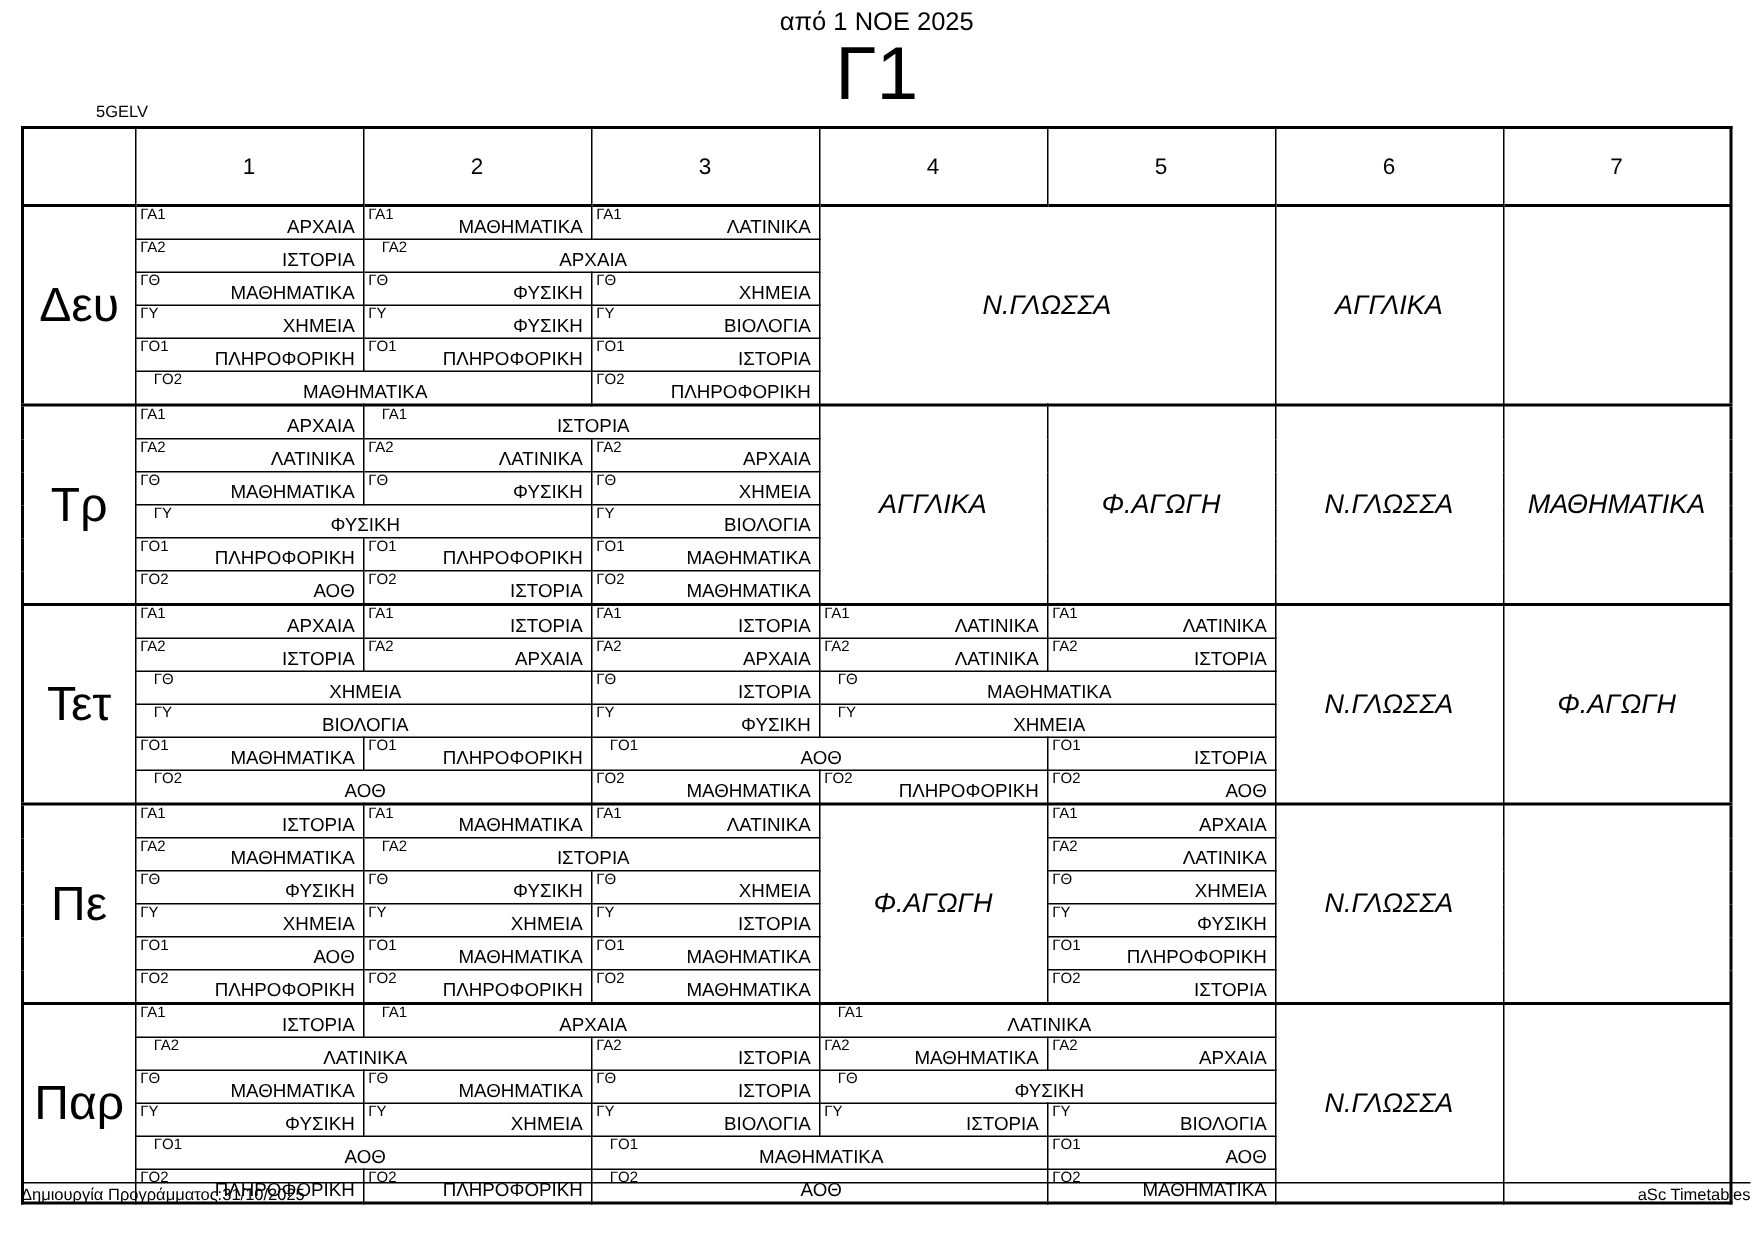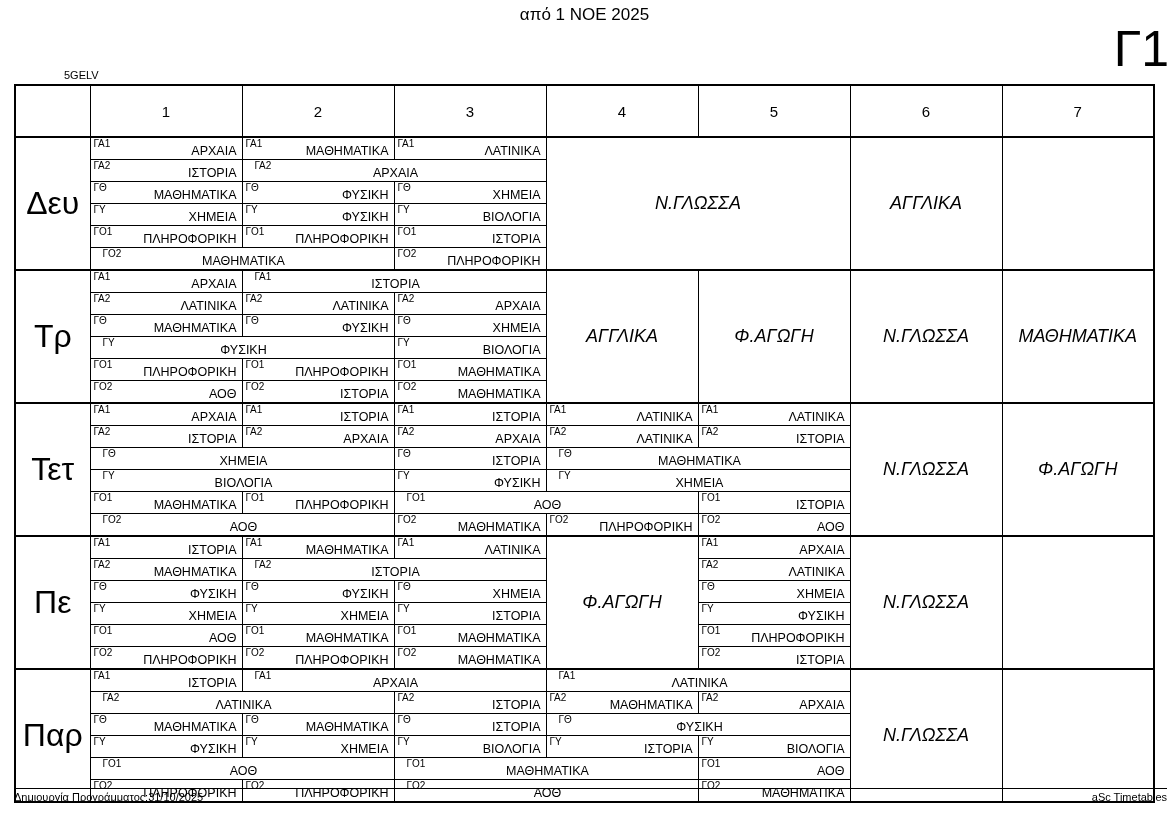--- a/index.html
+++ b/index.html
@@ -1,19 +1,19 @@
 <!DOCTYPE html>
 <html><head>
 <meta charset="utf-8">
 <style>
   html,body{margin:0;padding:0;background:#fff;}
   body{width:1169px;height:826px;font-family:"Liberation Sans",sans-serif;color:#000;overflow:hidden;}
   .page{position:relative;width:1169px;height:730px;background:#fff;}
   .date-note{position:absolute;top:5px;left:0;width:100%;text-align:center;font-size:17px;}
-  .class-title{position:absolute;top:22px;left:0;width:100%;text-align:right;font-size:50px;line-height:54px;}
+  .class-title{position:absolute;top:22px;left:0;width:100%;text-align:center;font-size:50px;line-height:54px;}
   .code{position:absolute;top:69px;left:16px;font-size:11px;padding-left:48px;}
   table.tt{position:absolute;top:84px;left:14px;width:1139px;height:704px;border-collapse:collapse;table-layout:fixed;border:2px solid #000;}
   table.tt th,table.tt td{border:1px solid #000;padding:0;}
   table.tt thead th{height:50px;font-weight:normal;font-size:15px;text-align:center;vertical-align:middle;border-bottom:2px solid #000;}
   table.tt tbody{border-top:2px solid #000;}
   td.day{text-align:center;vertical-align:middle;font-size:32px;}
   td.sub{position:relative;height:21px;vertical-align:middle;}
   td.sub .grp{position:absolute;top:1px;left:3px;font-size:10px;line-height:10px;}
   td.sub.span .grp{left:12px;}
   td.sub .subj{display:block;font-size:12.5px;line-height:14px;padding:5px 5px 0 26px;text-align:right;white-space:nowrap;overflow:hidden;}

